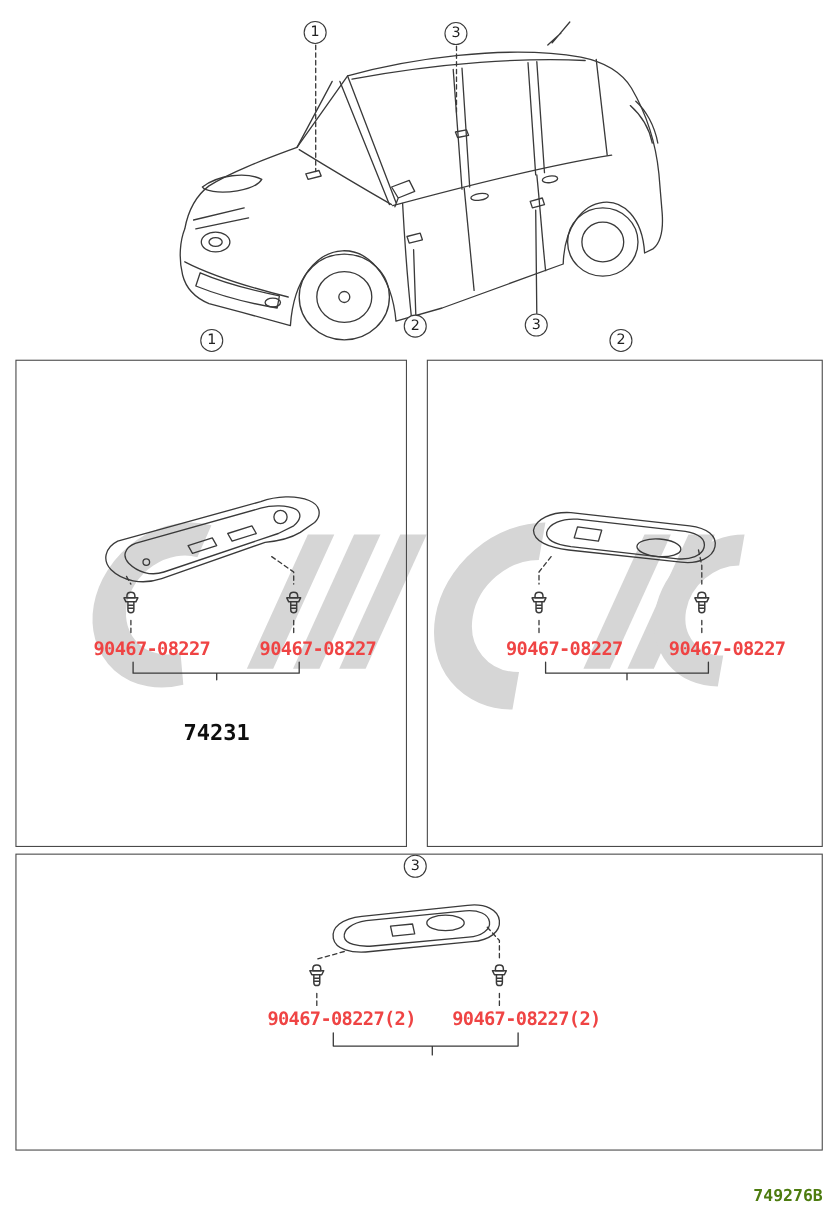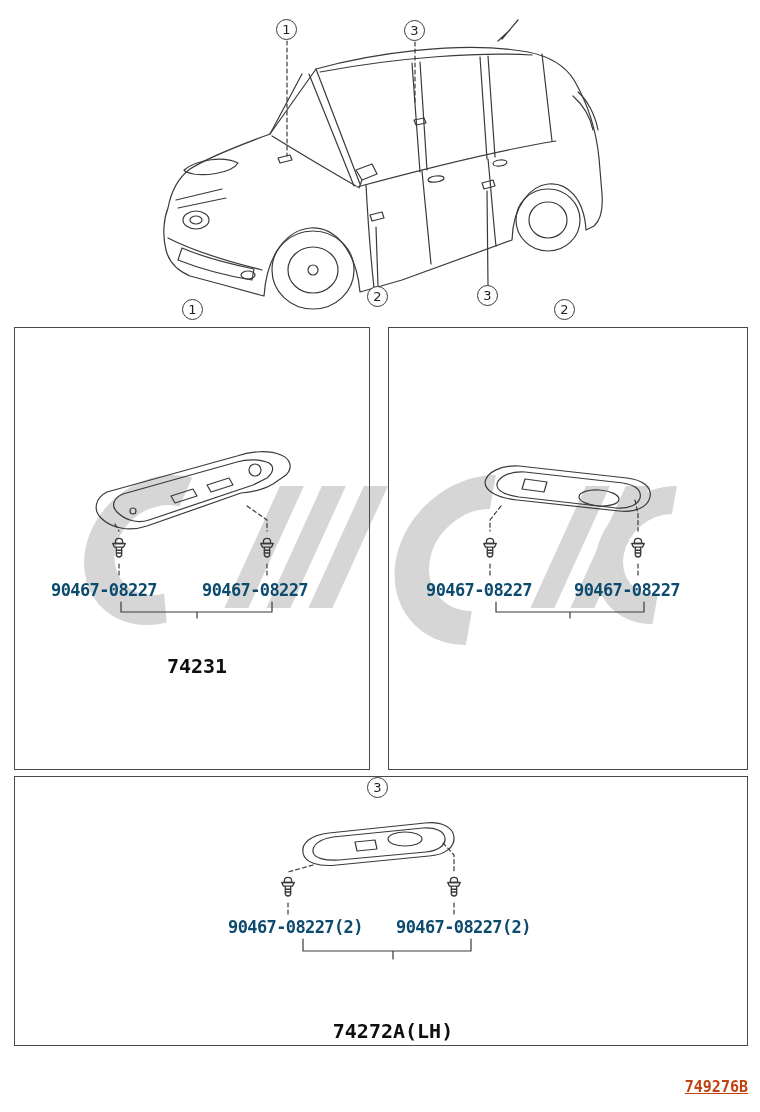--- a/index.html
+++ b/index.html
@@ -10,24 +10,24 @@
   .art path,.art ellipse,.art circle,.art line,.art polyline{fill:none;stroke:currentColor;
         stroke-width:1.2;stroke-linecap:round;stroke-linejoin:round;}
   .dash{stroke-dasharray:4 3;}
   .wm{color:var(--watermark,#d6d6d6);}
   .pbox{position:absolute;border:1.6px solid var(--box_border,#4a4a4a);background:transparent;z-index:1;}
   .pbox svg{position:absolute;left:0;top:0;}
   .callout{position:absolute;width:21px;height:21px;border:1.5px solid var(--line,#3a3a3a);
         border-radius:50%;background:#fff;box-sizing:border-box;display:flex;align-items:center;
         justify-content:center;font:500 13px "DejaVu Sans",sans-serif;color:#222;z-index:4;}
   .lbl{position:absolute;font:600 17px "DejaVu Sans Mono",monospace;letter-spacing:-0.6px;
-        text-align:left;color:#0c4a6e;white-space:nowrap;}
+        text-align:right;color:#ef4444;white-space:nowrap;}
   .pn{position:absolute;font:700 20px "DejaVu Sans Mono",monospace;text-align:center;
         color:#0e0e0e;white-space:nowrap;margin-top:36px;}
-  .figcode{position:absolute;right:12px;top:1078px;font:600 15px "DejaVu Sans Mono",monospace;color:#c2410c;text-decoration:underline;}
+  .figcode{position:absolute;right:12px;top:1078px;font:600 15px "DejaVu Sans Mono",monospace;color:#4d7c0f;}
   .wm-svg{z-index:0;}
   .overlay{z-index:3;pointer-events:none;}
   .car-svg{z-index:2;}
 </style>
 </head>
 <body>
 
 <div class="page">
 
   <svg width="0" height="0" style="position:absolute" aria-hidden="true">
@@ -196,18 +196,17 @@
         <path class="dash" d="M439,126 L439,138"></path>
       </g>
       <use href="#clipicon" x="264" y="96" width="18" height="28"></use>
       <use href="#clipicon" x="430" y="96" width="18" height="28"></use>
       <g>
         <path d="M288,162 L288,174 M456,162 L456,174 M288,174 L456,174 M378,174 L378,182"></path>
       </g>
     </svg>
     <div class="lbl" style="left:213px;top:140px;width:150px">90467-08227(2)</div>
     <div class="lbl" style="left:381px;top:140px;width:150px">90467-08227(2)</div>
-    <div class="pn" style="left:278px;top:206px;width:200px">74272A(LH)</div>
   </div>
 
   <div class="figcode">749276B</div>
 
 </div>
 
 </body></html>

